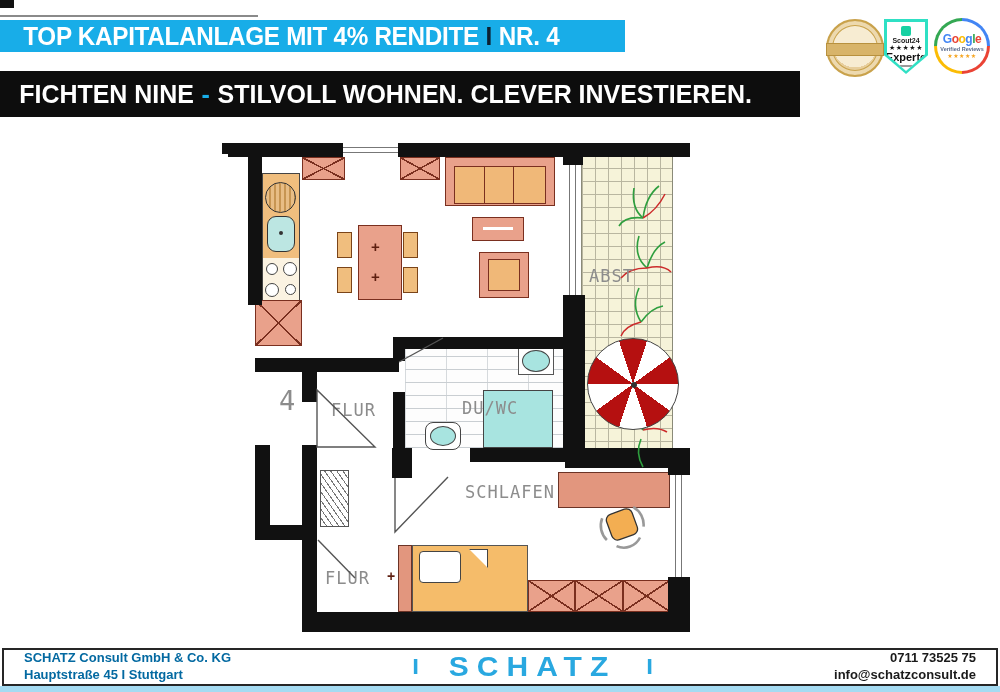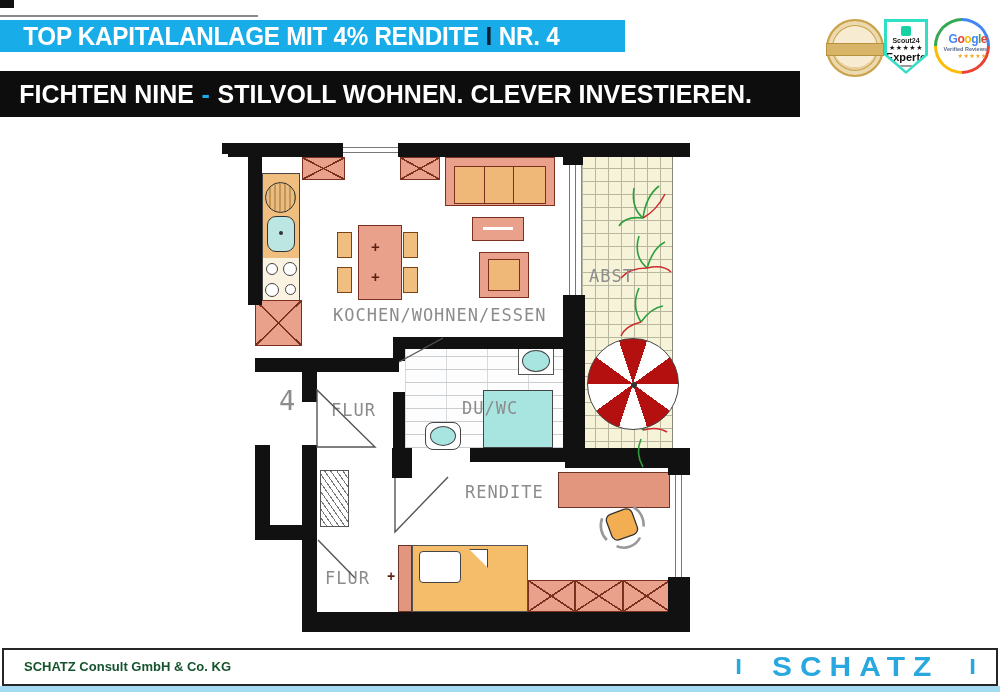--- a/index.html
+++ b/index.html
@@ -31,21 +31,21 @@
       clip-path:polygon(0 0,100% 0,100% 66%,50% 100%,0 66%);background:#fff;
       display:flex;flex-direction:column;align-items:center;padding-top:4px;box-sizing:border-box;}
   .is-logo{width:10px;height:10px;background:#17D1A3;border-radius:2px;}
   .is-brand{font-size:7px;font-weight:bold;color:#222;margin-top:1px;}
   .is-stars{font-size:7px;color:#111;letter-spacing:0.5px;line-height:7px;}
   .is-label{font-size:11px;font-weight:bold;color:#111;line-height:12px;}
   .is-fineline{width:18px;height:2px;background:#9a9a9a;margin-top:2px;}
   .gbadge{left:934px;top:18px;width:56px;height:56px;border-radius:50%;
       background:conic-gradient(#4285F4 0 25%,#EA4335 25% 50%,#FBBC05 50% 75%,#34A853 75% 100%);}
   .gbadge-in{position:absolute;left:3px;top:3px;right:3px;bottom:3px;border-radius:50%;background:#fff;
-      display:flex;flex-direction:column;align-items:flex-end;justify-content:center;}
+      display:flex;flex-direction:column;align-items:center;justify-content:center;}
   .g-word{font-size:12px;font-weight:bold;line-height:12px;letter-spacing:-0.5px;}
   .g-l1,.g-l4{color:#4285F4}.g-l2,.g-l6{color:#EA4335}.g-l3{color:#FBBC05}.g-l5{color:#34A853}
   .g-label{font-size:5.5px;color:#5A6B8C;font-weight:bold;margin-top:1px;}
   .g-stars{font-size:6px;color:#F6A623;letter-spacing:0.5px;}
 
   
   .plan{left:215px;top:140px;width:480px;height:500px;}
   .w{position:absolute;background:#111;z-index:5;}
   .win-h{position:absolute;z-index:6;background:linear-gradient(#fff 0 4px,#777 4px 5px,#fff 5px 9px,#777 9px 10px,#fff 10px 14px);}
   .win-v{position:absolute;z-index:6;background:linear-gradient(90deg,#fff 0 4px,#777 4px 5px,#fff 5px 10px,#777 10px 11px,#fff 11px 16px);}
@@ -97,21 +97,21 @@
   .wardrobe>div{flex:1;position:relative;background-color:#E9A18B;border:1.5px solid #7A2F1F;box-sizing:border-box;
       background-image:linear-gradient(to top right,transparent calc(50% - 0.8px),#7A2F1F calc(50% - 0.8px) calc(50% + 0.8px),transparent calc(50% + 0.8px)),
                        linear-gradient(to bottom right,transparent calc(50% - 0.8px),#7A2F1F calc(50% - 0.8px) calc(50% + 0.8px),transparent calc(50% + 0.8px));}
   .parasol{left:372px;top:198px;width:92px;height:92px;border-radius:50%;border:1px solid #444;box-sizing:border-box;z-index:8;
       background:conic-gradient(from -90deg,#B51010 0 36deg,#fff 36deg 72deg,#B51010 72deg 108deg,#fff 108deg 144deg,#B51010 144deg 180deg,#fff 180deg 216deg,#B51010 216deg 252deg,#fff 252deg 288deg,#B51010 288deg 324deg,#fff 324deg 360deg);}
   .parasol:after{content:"";position:absolute;left:43px;top:43px;width:6px;height:6px;border-radius:50%;background:#333;}
 
   
   .footer-box{left:2px;top:648px;width:996px;height:38px;border:2px solid #262626;background:#fff;box-sizing:border-box;
       display:flex;align-items:center;justify-content:space-between;padding:0 20px;}
-  .f-left{font-size:13px;font-weight:bold;color:#14532d;line-height:1.3;}
+  .f-left{font-size:13px;font-weight:bold;color:#0369a1;line-height:1.3;}
   .f-right{font-size:13px;font-weight:bold;color:#1a1a1a;line-height:1.3;text-align:right;}
   .f-logo{display:flex;align-items:center;gap:30px;color:#29A8E0;font-weight:bold;transform:scaleY(0.9);}
   .f-logo .bar{font-size:24px;}
   .f-logo .name{font-size:30px;letter-spacing:8px;}
   .cyan-strip{left:0;top:686px;width:1000px;height:6px;background:#A5DBF2;}
 </style>
 </head>
 <body>
 
 <div class="abs artifact-corner"></div>
@@ -268,32 +268,36 @@
 
   <svg style="position:absolute;left:0;top:0;width:480px;height:500px;z-index:9;pointer-events:none" viewBox="0 0 480 500">
     <g stroke="#555" stroke-width="1.4" fill="none">
       <path d="M102 250 L102 307 L160 307 Z"></path>
       <path d="M180 338 L180 392 L233 337"></path>
       <path d="M103 400 L140 438"></path>
       <path d="M184 222 L228 198"></path>
     </g>
   </svg>
 
-  <div class="lbl" style="left:118px;top:165px">KOCHEN/WOHNEN/ESSEN</div>
   <div class="lbl" style="left:374px;top:126px">ABST</div>
   <div class="lbl" style="left:247px;top:258px">DU/WC</div>
   <div class="lbl" style="left:116px;top:260px">FLUR</div>
-  <div class="lbl" style="left:250px;top:342px">RENDITE</div>
+  <div class="lbl" style="left:250px;top:342px">SCHLAFEN</div>
   <div class="lbl" style="left:110px;top:428px">FLUR</div>
   <div class="lbl" style="left:64px;top:245px;font-size:27px">4</div>
 </div>
 
 <div class="abs footer-box">
   <div class="f-left">
     <div>SCHATZ Consult GmbH &amp; Co. KG</div>
+    <div>Hauptstraße 45 I Stuttgart</div>
   </div>
   <div class="f-logo">
     <span class="bar">I</span>
     <span class="name">SCHATZ</span>
     <span class="bar">I</span>
   </div>
+  <div class="f-right">
+    <div>0711 73525 75</div>
+    <div>info@schatzconsult.de</div>
+  </div>
 </div>
 <div class="abs cyan-strip"></div>
 
 </body></html>

